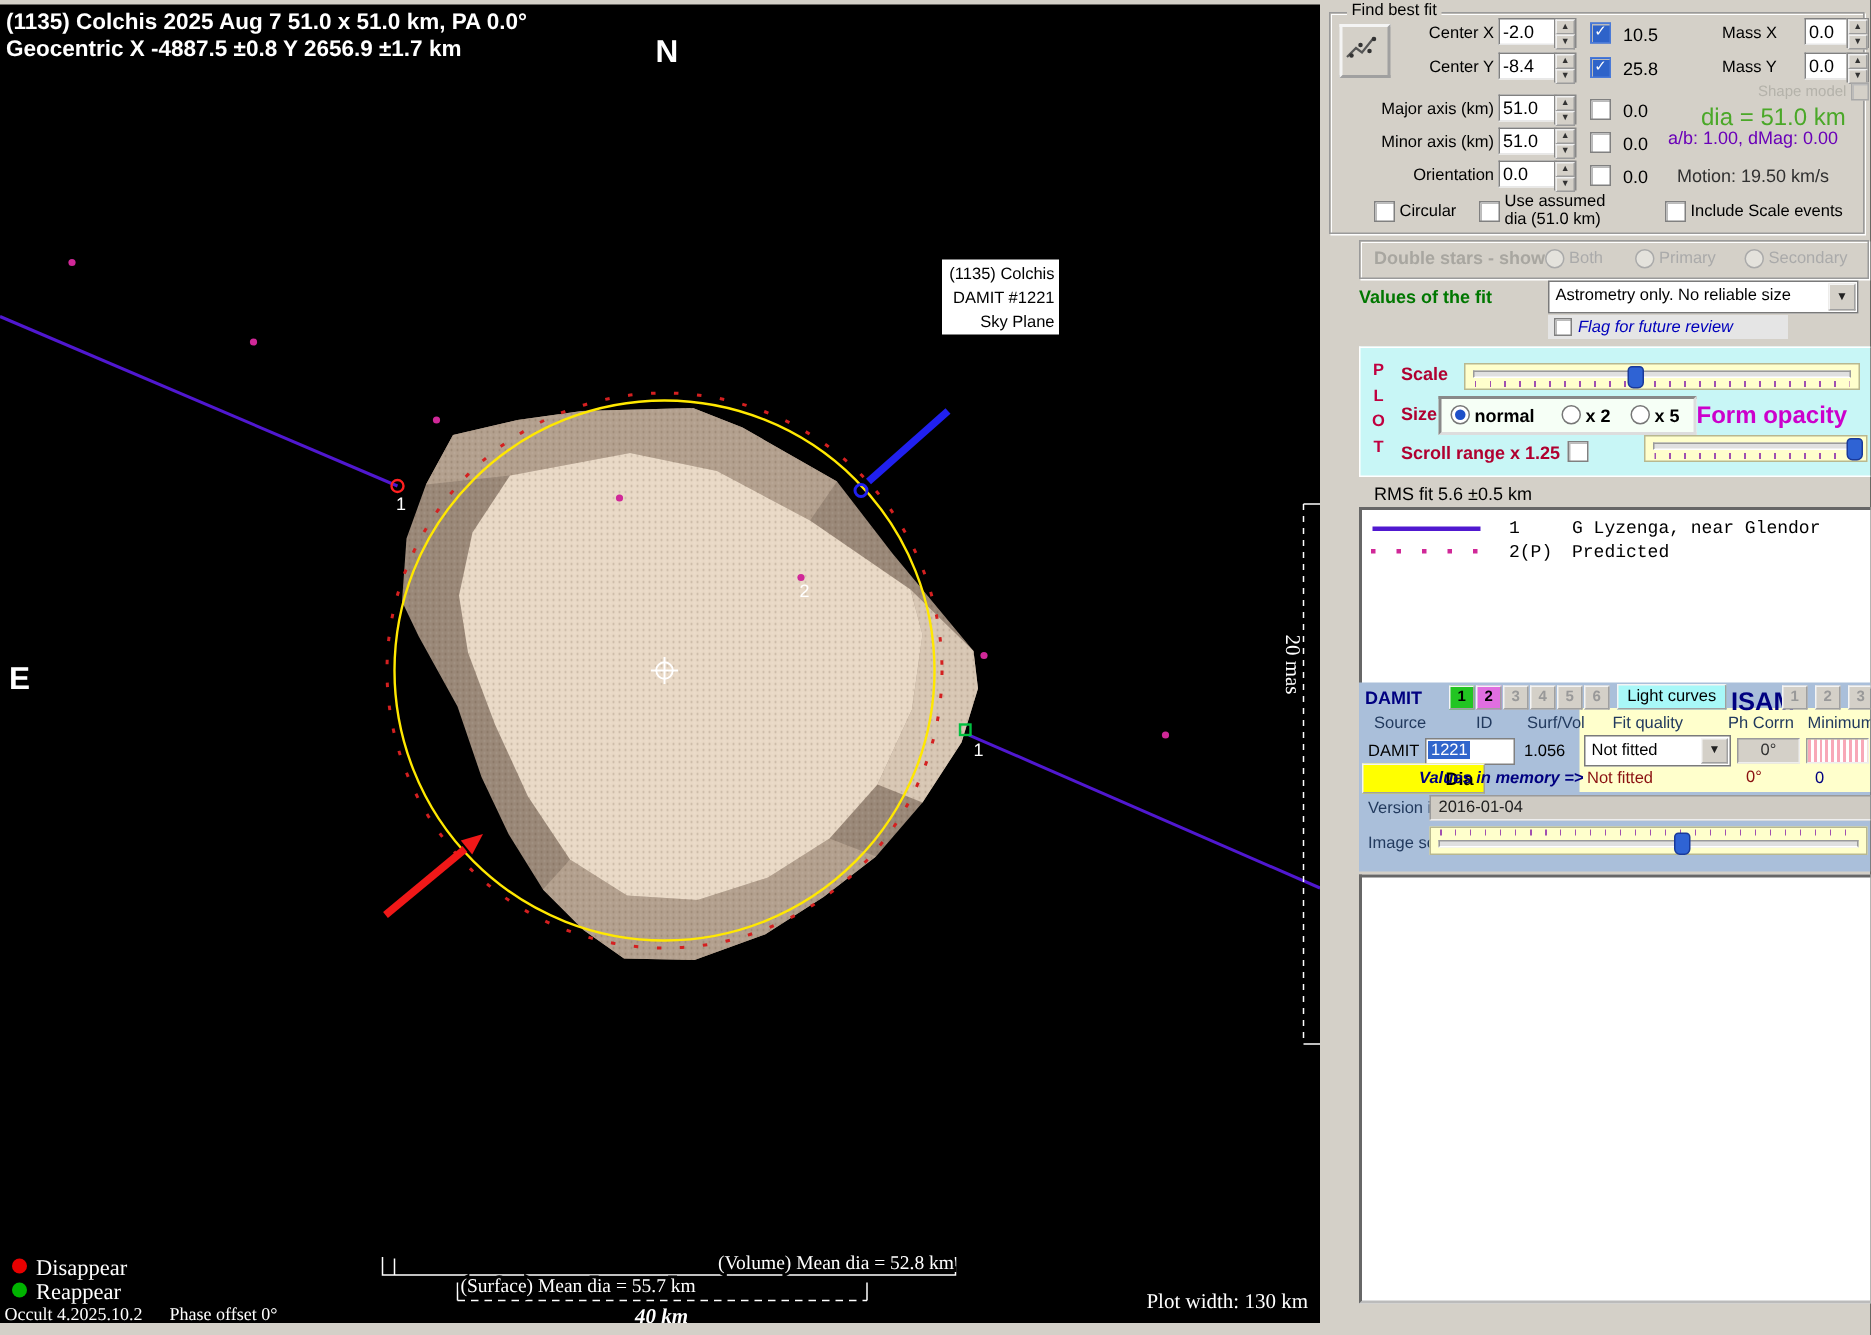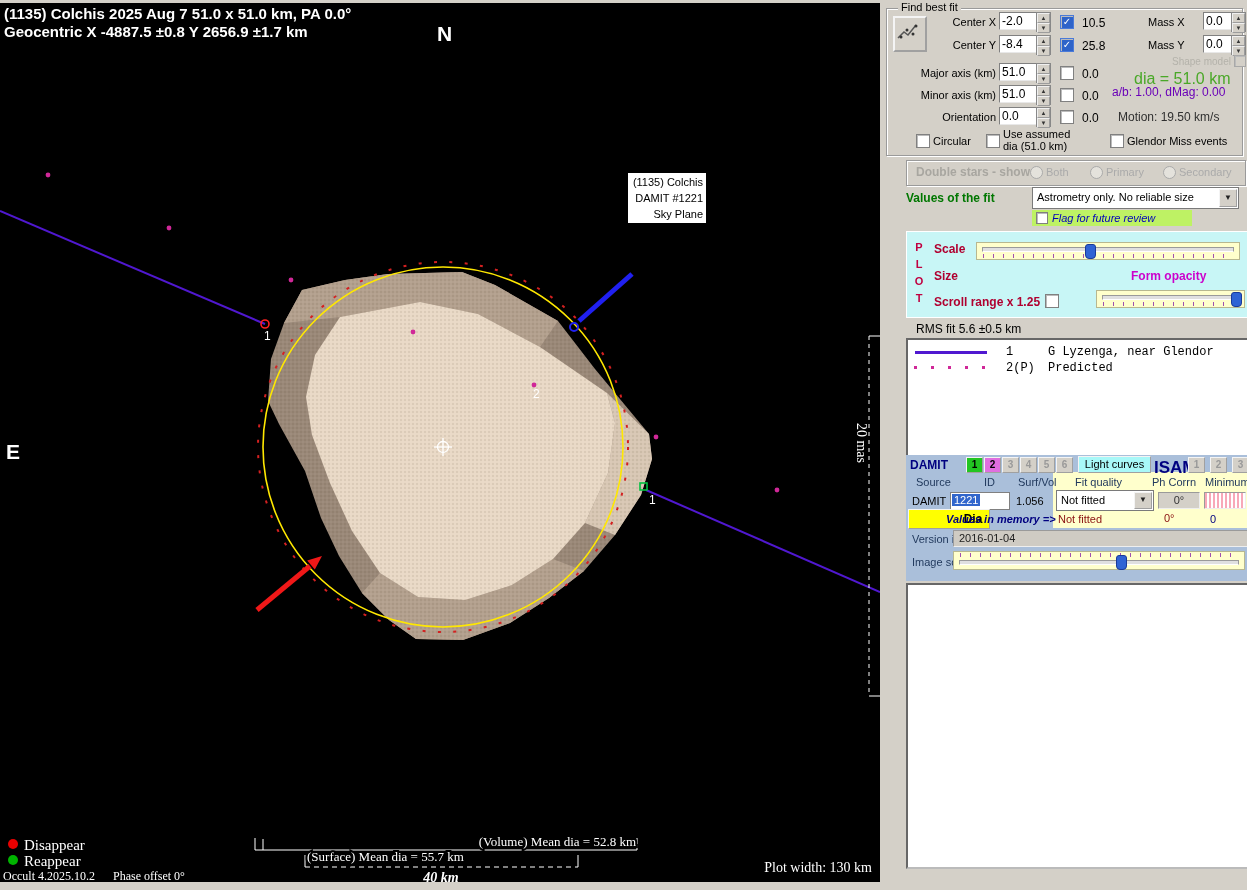--- a/index.html
+++ b/index.html
@@ -205,53 +205,61 @@
 <div class="cb" style="left:1060px;top:110px;"></div>
 <div class="lbl" style="left:1082px;top:111px;font-size:12px;">0.0</div>
 <div class="lbl" style="left:1118px;top:110px;color:#303030;font-size:12px;">Motion: 19.50 km/s</div>
 
 <div class="cb" style="left:916px;top:134px;"></div>
 <div class="lbl" style="left:933px;top:135px;">Circular</div>
 <div class="cb" style="left:986px;top:134px;"></div>
 <div class="lbl" style="left:1003px;top:128px;">Use assumed</div>
 <div class="lbl" style="left:1003px;top:140px;">dia (51.0 km)</div>
 <div class="cb" style="left:1110px;top:134px;"></div>
-<div class="lbl" style="left:1127px;top:135px;">Glendor Miss events</div>
+<div class="lbl" style="left:1127px;top:135px;">Include Scale events</div>
 
 <div class="group" style="left:906px;top:160px;width:338px;height:24px;"></div>
 <div class="lbl" style="left:916px;top:165px;color:#a8a6a0;font-weight:bold;font-size:12px;">Double stars - show</div>
 <div class="rad dis" style="left:1030px;top:166px;"></div>
 <div class="lbl" style="left:1046px;top:166px;color:#aaa;">Both</div>
 <div class="rad dis" style="left:1090px;top:166px;"></div>
 <div class="lbl" style="left:1106px;top:166px;color:#aaa;">Primary</div>
 <div class="rad dis" style="left:1163px;top:166px;"></div>
 <div class="lbl" style="left:1179px;top:166px;color:#aaa;">Secondary</div>
 
 <div class="lbl" style="left:906px;top:191px;color:#007700;font-weight:bold;font-size:12px;">Values of the fit</div>
 <div class="dd" style="left:1032px;top:187px;width:205px;height:20px;">
   <span class="txt">Astrometry only. No reliable size</span>
   <span class="arrowbox">▼</span>
 </div>
-<div class="abs" style="left:1032px;top:210px;width:160px;height:16px;background:#bef264;">
+<div class="abs" style="left:1032px;top:210px;width:160px;height:16px;background:#e5e5e5;">
   <div class="cb" style="left:4px;top:2px;width:10px;height:10px;"></div>
   <div class="lbl" style="left:20px;top:2px;font-style:italic;color:#0000bb;">Flag for future review</div>
 </div>
 
 <div class="abs" style="left:906px;top:231px;width:340px;height:85px;background:#c8f6f6;border:1px solid #fff;border-right:none;">
   <div class="abs" style="left:6px;top:7px;width:12px;font:bold 11px 'Liberation Sans',sans-serif;color:#c00040;line-height:17px;text-align:center;word-break:break-all;">PLOT</div>
 
   <div class="lbl" style="left:27px;top:10px;font-weight:bold;font-size:12px;color:#b00030;">Scale</div>
   <div class="slider" style="left:69px;top:10px;width:262px;height:16px;">
     <div class="rail"></div>
     <div class="ticks"></div>
     <div class="thumb" style="left:108px;"></div>
   </div>
 
   <div class="lbl" style="left:27px;top:37px;font-weight:bold;font-size:12px;color:#b00030;">Size</div>
-  <div class="lbl" style="left:224px;top:37px;font-weight:bold;font-size:12px;color:#cc00cc;">Form opacity</div>
+  <div class="abs" style="left:52px;top:32px;width:168px;height:22px;background:#f6fff6;border:2px inset #ddd;">
+    <div class="rad sel" style="left:6px;top:4px;"></div>
+    <div class="lbl" style="left:22px;top:4px;font-weight:bold;font-size:12px;">normal</div>
+    <div class="rad" style="left:80px;top:4px;"></div>
+    <div class="lbl" style="left:96px;top:4px;font-weight:bold;font-size:12px;">x 2</div>
+    <div class="rad" style="left:126px;top:4px;"></div>
+    <div class="lbl" style="left:142px;top:4px;font-weight:bold;font-size:12px;">x 5</div>
+  </div>
+  <div class="lbl" style="left:224px;top:37px;font-weight:bold;font-size:16px;color:#cc00cc;">Form opacity</div>
 
   <div class="lbl" style="left:27px;top:63px;font-weight:bold;font-size:12px;color:#b00030;">Scroll range x 1.25</div>
   <div class="cb" style="left:138px;top:62px;"></div>
   <div class="slider" style="left:189px;top:58px;width:147px;height:16px;">
     <div class="rail"></div>
     <div class="ticks"></div>
     <div class="thumb" style="left:134px;"></div>
   </div>
 </div>
 

